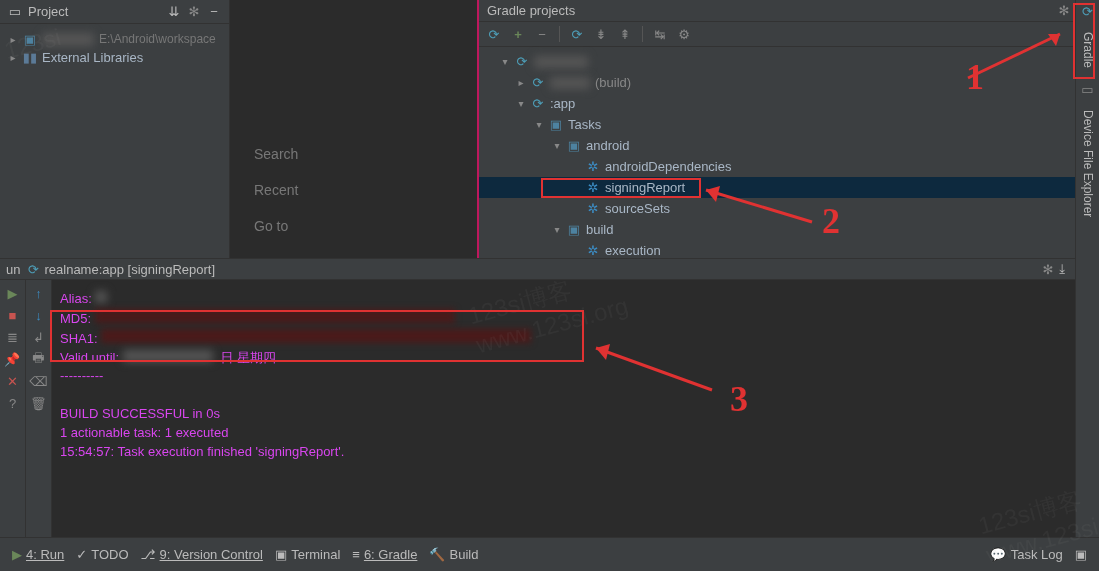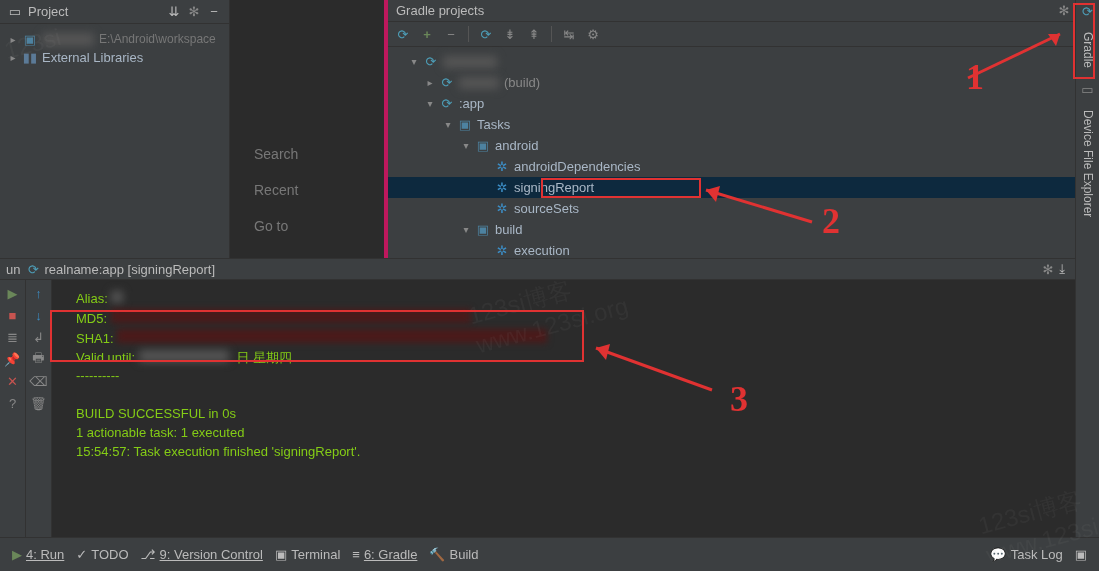--- a/index.html
+++ b/index.html
@@ -3,37 +3,37 @@
 <meta charset="utf-8">
 <style>
 *{margin:0;padding:0;box-sizing:border-box;font-family:"Segoe UI",Arial,sans-serif;font-size:13px}
 body{background:#2b2b2b;color:#a9b7c6;width:1099px;height:571px;overflow:hidden;position:relative}
 .top-row{display:flex;height:258px}
 .project-panel{width:230px;background:#3c3f41;border-right:1px solid #323232;display:flex;flex-direction:column}
 .panel-header{background:#3c3f41;border-bottom:1px solid #323232;padding:3px 8px;display:flex;align-items:center;gap:6px;height:24px;font-size:12px;color:#bbb}
 .panel-header .title{flex:1}
 .project-tree{padding:6px 4px;font-size:13px}
 .tree-item{display:flex;align-items:center;gap:5px;padding:2px 4px}
-.center-panel{flex:1;background:#2b2b2b;display:flex;flex-direction:column;justify-content:flex-end;padding:8px 24px 14px;color:#777;border-right:4px solid #be185d}
+.center-panel{flex:1;background:#2b2b2b;display:flex;flex-direction:column;justify-content:flex-end;padding:8px 24px 14px;color:#777;border-right:2px solid #be185d}
 .center-panel div{margin:10px 0;font-size:14px}
-.gradle-panel{width:711px;background:#3c3f41;display:flex;flex-direction:column;position:relative}
+.gradle-panel{width:620px;background:#3c3f41;display:flex;flex-direction:column;position:relative}
 .gradle-toolbar{display:flex;align-items:center;gap:10px;padding:4px 8px;height:28px;border-bottom:1px solid #323232}
 .gradle-tree{padding:4px 0;font-size:13px}
 .gt-row{display:flex;align-items:center;gap:5px;padding:2px 8px;height:21px}
 .gt-row.selected{background:#0d293e}
 .gt-indent{display:inline-block}
 .arrow{color:#888;font-size:10px;width:10px;text-align:center}
 .right-bar{width:24px;background:#3c3f41;border-left:1px solid #323232;position:absolute;right:0;top:0;bottom:34px;display:flex;flex-direction:column;align-items:center;padding-top:4px;gap:10px}
 .vert-text{writing-mode:vertical-rl;font-size:12px;color:#bbb;padding:4px 0}
 .run-panel{position:absolute;left:0;right:24px;top:258px;bottom:34px;background:#2b2b2b;display:flex;flex-direction:column}
 .run-header{background:#3c3f41;border-top:1px solid #323232;border-bottom:1px solid #323232;padding:2px 6px;display:flex;align-items:center;height:22px;font-size:12px;color:#bbb}
 .run-body{flex:1;display:flex}
 .run-gutter1{width:26px;background:#3c3f41;border-right:1px solid #323232;display:flex;flex-direction:column;align-items:center;padding-top:6px;gap:8px}
 .run-gutter2{width:26px;background:#3c3f41;border-right:1px solid #323232;display:flex;flex-direction:column;align-items:center;padding-top:6px;gap:8px}
-.console{flex:1;padding:10px 24px;font-family:Consolas,monospace;font-size:14px;color:#84cc16;line-height:1.45;position:relative}
+.console{flex:1;padding:10px 8px;font-family:Consolas,monospace;font-size:14px;color:#d946ef;line-height:1.45;position:relative}
 .console pre{font-family:Consolas,monospace;white-space:pre}
 .bottom-bar{position:absolute;left:0;right:0;bottom:0;height:34px;background:#3c3f41;border-top:1px solid #323232;display:flex;align-items:center;padding:0 6px;font-size:12px;color:#bbb}
 .bottom-bar .item{padding:0 6px;display:flex;align-items:center;gap:4px}
 .bottom-bar .spacer{flex:1}
 .gicon{display:inline-flex;width:14px;height:14px;align-items:center;justify-content:center}
 .ico-refresh{color:#4d9eb8}
 .ico-plus{color:#6a8759;font-weight:bold}
 .ico-minus{color:#888}
 .ico-gear{color:#888}
 .ico-folder{color:#4d82a0}

